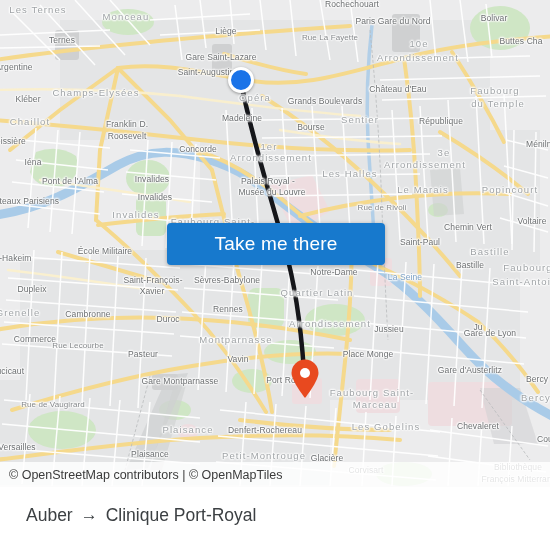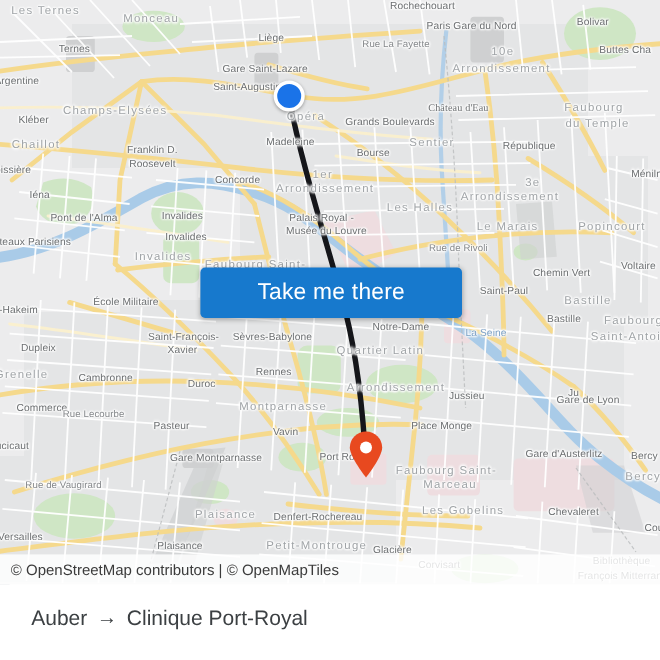--- a/index.html
+++ b/index.html
@@ -285,21 +285,21 @@
         <div class="lbl dark" style="left: 268px; top: 182px;">Palais Royal -</div>
         <div class="lbl dark" style="left: 272px; top: 193px;">Musée du Louvre</div>
         <div class="lbl place" style="left: 350px; top: 174px;">Les Halles</div>
         <div class="lbl street" style="left: 382px; top: 208px;">Rue de Rivoli</div>
         <div class="lbl place" style="left: 213px; top: 222px;">Faubourg Saint-</div>
         <div class="lbl street" style="left: 330px; top: 38px;">Rue La Fayette</div>
         <div class="lbl dark" style="left: 352px; top: 5px;">Rochechouart</div>
         <div class="lbl dark" style="left: 393px; top: 22px;">Paris Gare du Nord</div>
         <div class="lbl place" style="left: 419px; top: 44px;">10e</div>
         <div class="lbl place" style="left: 418px; top: 58px;">Arrondissement</div>
-        <div class="lbl dark" style="left: 382px; top: 90px; font-family: Liberation Serif, serif;">Château d'Eau</div>
+        <div class="lbl dark" style="left: 398px; top: 90px;">Château d'Eau</div>
         <div class="lbl dark" style="left: 441px; top: 122px;">République</div>
         <div class="lbl dark" style="left: 494px; top: 19px;">Bolivar</div>
         <div class="lbl dark" style="left: 521px; top: 42px;">Buttes Cha</div>
         <div class="lbl place" style="left: 495px; top: 91px;">Faubourg</div>
         <div class="lbl place" style="left: 498px; top: 104px;">du Temple</div>
         <div class="lbl place" style="left: 425px; top: 153px; padding-left: 38px;">3e</div>
         <div class="lbl place" style="left: 425px; top: 165px;">Arrondissement</div>
         <div class="lbl place" style="left: 423px; top: 190px;">Le Marais</div>
         <div class="lbl place" style="left: 510px; top: 190px;">Popincourt</div>
         <div class="lbl dark" style="left: 540px; top: 145px;">Ménilm</div>
@@ -311,21 +311,21 @@
         <div class="lbl place" style="left: 528px; top: 268px;">Faubourg</div>
         <div class="lbl place" style="left: 528px; top: 282px;">Saint-Antoine</div>
         <div class="lbl water" style="left: 405px; top: 278px;">La Seine</div>
         <div class="lbl dark" style="left: 334px; top: 273px;">Notre-Dame</div>
         <div class="lbl place" style="left: 317px; top: 293px;">Quartier Latin</div>
         <div class="lbl place" style="left: 325px; top: 324px;">5e</div>
         <div class="lbl place" style="left: 330px; top: 324px;">Arrondissement</div>
         <div class="lbl dark" style="left: 389px; top: 330px;">Jussieu</div>
         <div class="lbl dark" style="left: 368px; top: 355px;">Place Monge</div>
         <div class="lbl dark" style="left: 490px; top: 334px;">Gare de Lyon</div>
-        <div class="lbl dark" style="left: 456px; top: 379px; padding-left: 28px;">Gare d'Austerlitz</div>
+        <div class="lbl dark" style="left: 456px; top: 371px; padding-left: 28px;">Gare d'Austerlitz</div>
         <div class="lbl dark" style="left: 537px; top: 380px;">Bercy</div>
         <div class="lbl place" style="left: 536px; top: 398px;">Bercy</div>
         <div class="lbl dark" style="left: 227px; top: 281px;">Sèvres-Babylone</div>
         <div class="lbl dark" style="left: 228px; top: 310px;">Rennes</div>
         <div class="lbl place" style="left: 236px; top: 340px;">Montparnasse</div>
         <div class="lbl dark" style="left: 238px; top: 360px;">Vavin</div>
         <div class="lbl dark" style="left: 281px; top: 381px;">Port Ro</div>
         <div class="lbl dark" style="left: 105px; top: 252px;">École Militaire</div>
         <div class="lbl dark" style="left: 10px; top: 259px;">Bir-Hakeim</div>
         <div class="lbl dark" style="left: 32px; top: 290px;">Dupleix</div>

